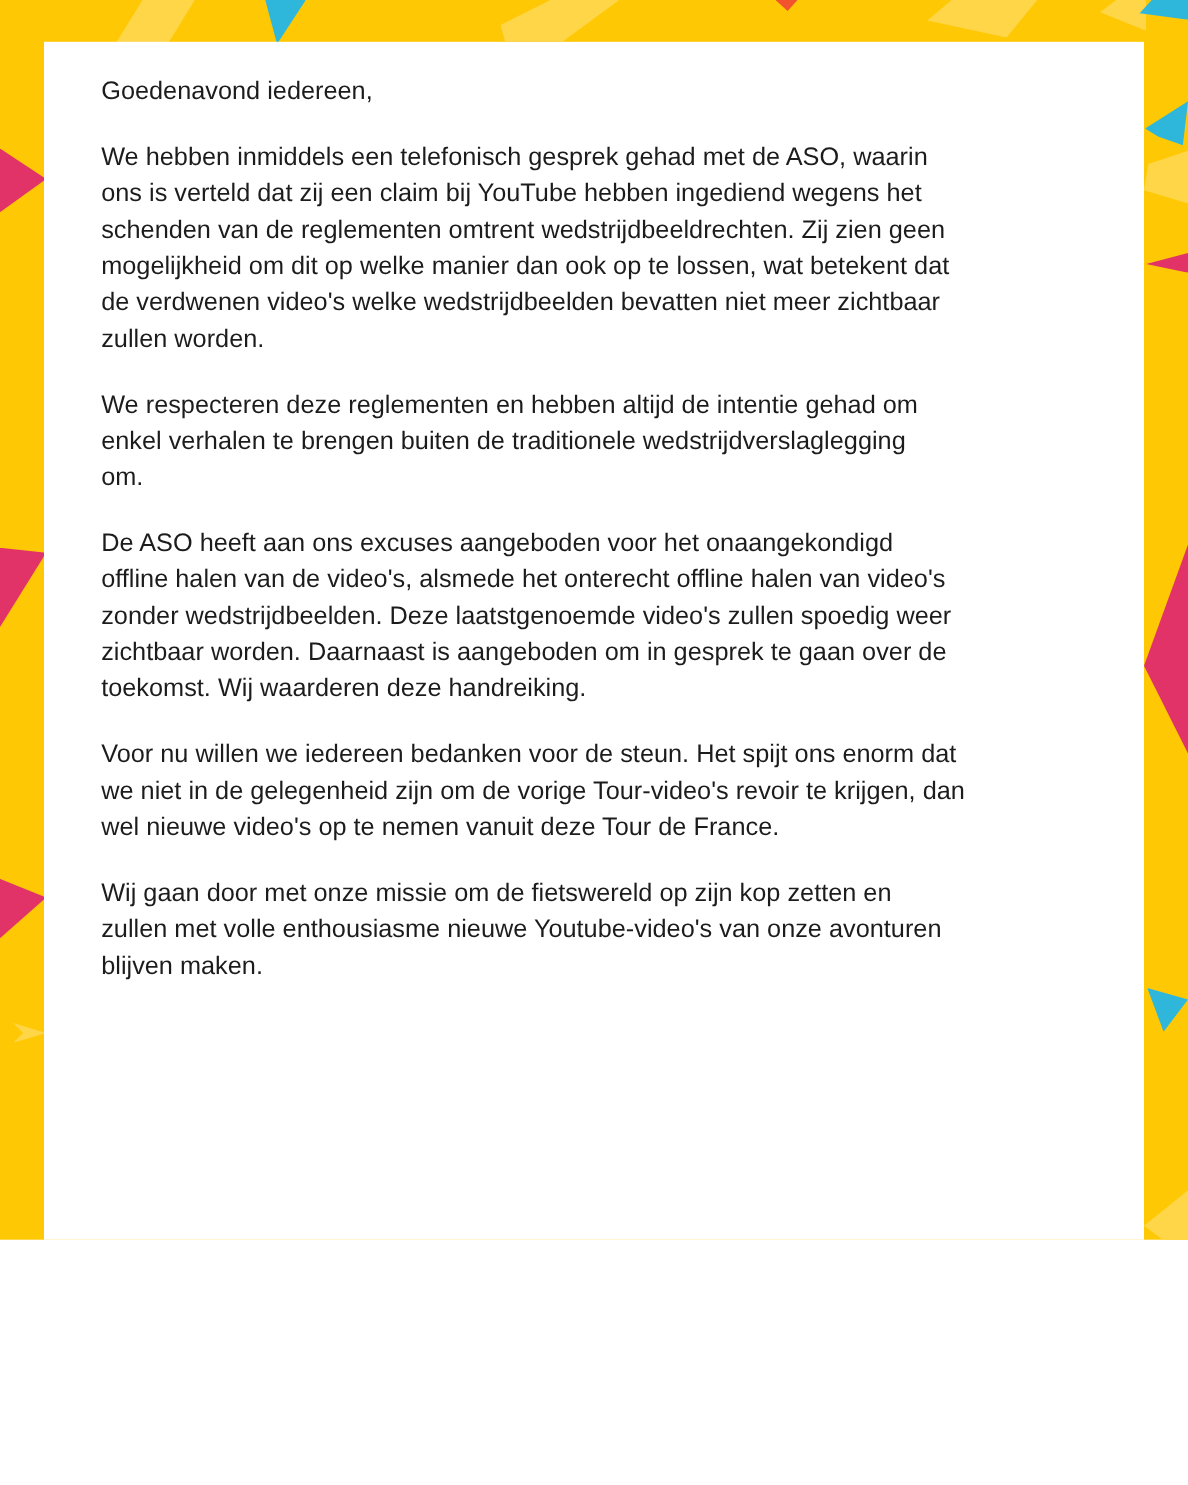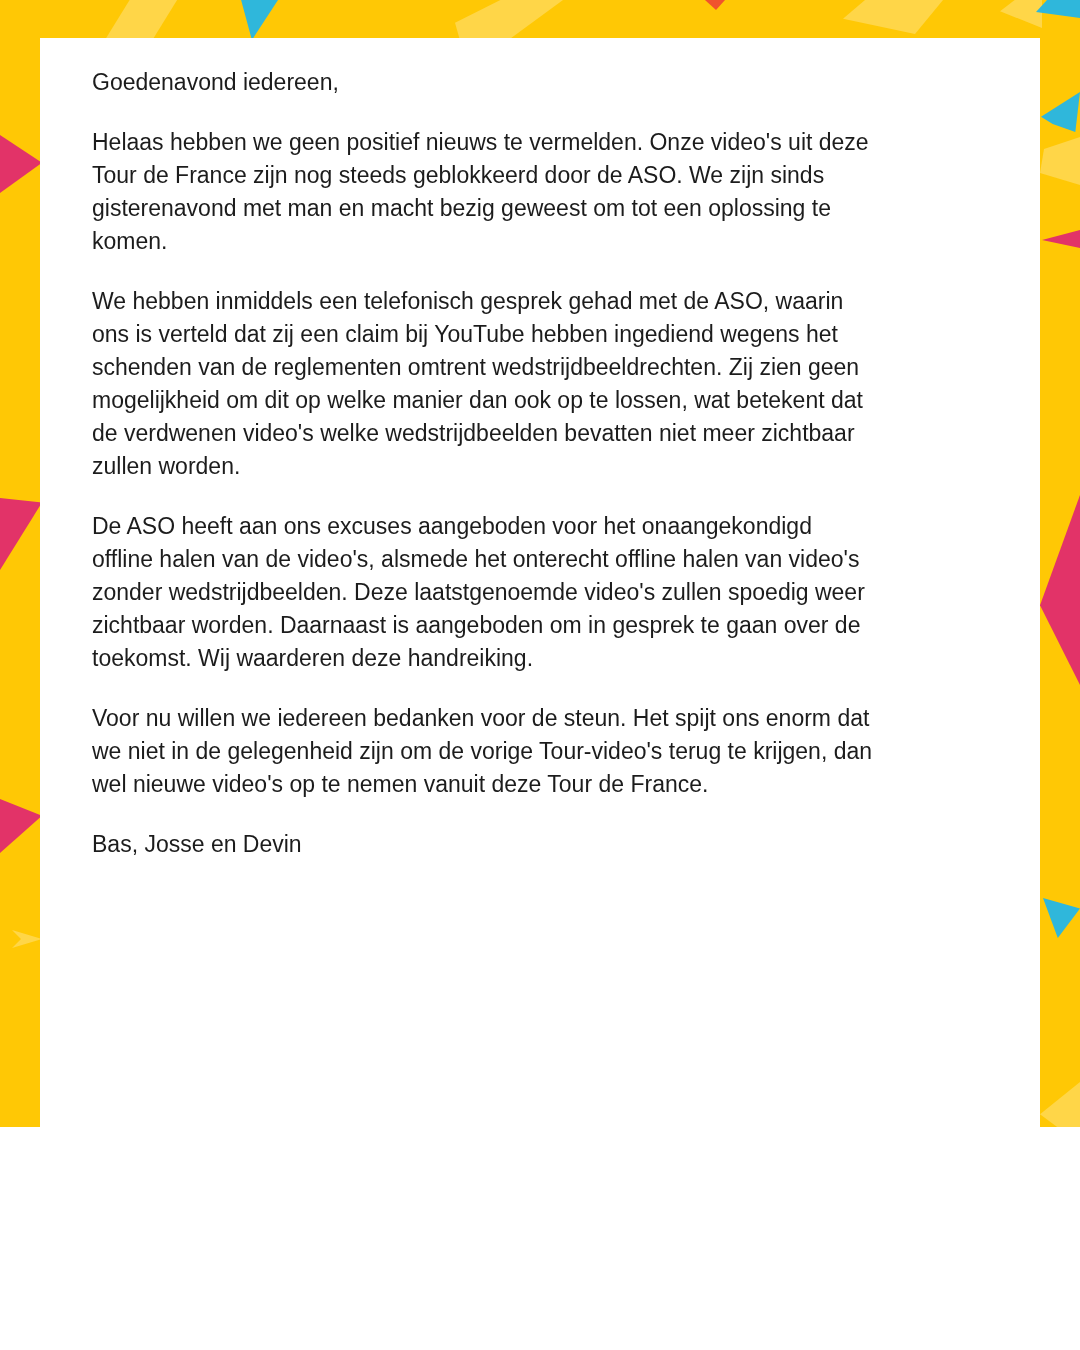--- a/index.html
+++ b/index.html
@@ -136,39 +136,40 @@
   <div class="c light s20"></div>
   <div class="c cyan  s21"></div>
   <div class="c pink  s22"></div>
   <div class="c light s23"></div>
   <div class="c pink  s24"></div>
   <div class="c light s25"></div>
   <div class="c light s26"></div>
 
   <div class="card">
     <p>Goedenavond iedereen,</p>
-    <p>Helaas hebben we geen positief nieuws te vermelden. Onze video's uit deze
-Tour de France zijn nog steeds geblokkeerd door de ASO. We zijn sinds
-gisterenavond met man en macht bezig geweest om tot een oplossing te
-komen.</p>
     <p>We hebben inmiddels een telefonisch gesprek gehad met de ASO, waarin
 ons is verteld dat zij een claim bij YouTube hebben ingediend wegens het
 schenden van de reglementen omtrent wedstrijdbeeldrechten. Zij zien geen
 mogelijkheid om dit op welke manier dan ook op te lossen, wat betekent dat
 de verdwenen video's welke wedstrijdbeelden bevatten niet meer zichtbaar
 zullen worden.</p>
+    <p>We respecteren deze reglementen en hebben altijd de intentie gehad om
+enkel verhalen te brengen buiten de traditionele wedstrijdverslaglegging
+om.</p>
     <p>De ASO heeft aan ons excuses aangeboden voor het onaangekondigd
 offline halen van de video's, alsmede het onterecht offline halen van video's
 zonder wedstrijdbeelden. Deze laatstgenoemde video's zullen spoedig weer
 zichtbaar worden. Daarnaast is aangeboden om in gesprek te gaan over de
 toekomst. Wij waarderen deze handreiking.</p>
     <p>Voor nu willen we iedereen bedanken voor de steun. Het spijt ons enorm dat
-we niet in de gelegenheid zijn om de vorige Tour-video's terug te krijgen, dan
+we niet in de gelegenheid zijn om de vorige Tour-video's revoir te krijgen, dan
 wel nieuwe video's op te nemen vanuit deze Tour de France.</p>
-    <p class="signature">Bas, Josse en Devin</p>
+    <p>Wij gaan door met onze missie om de fietswereld op zijn kop zetten en
+zullen met volle enthousiasme nieuwe Youtube-video's van onze avonturen
+blijven maken.</p>
 
     <div class="logo">
       <div class="logo-splash"></div>
       <div class="speck sp1"></div>
       <div class="speck sp2"></div>
       <div class="speck sp3"></div>
       <div class="logo-text">
         <span class="logo-accent"></span>
         <span class="logo-de">de</span>
         <span class="logo-tour">TOUR</span>

